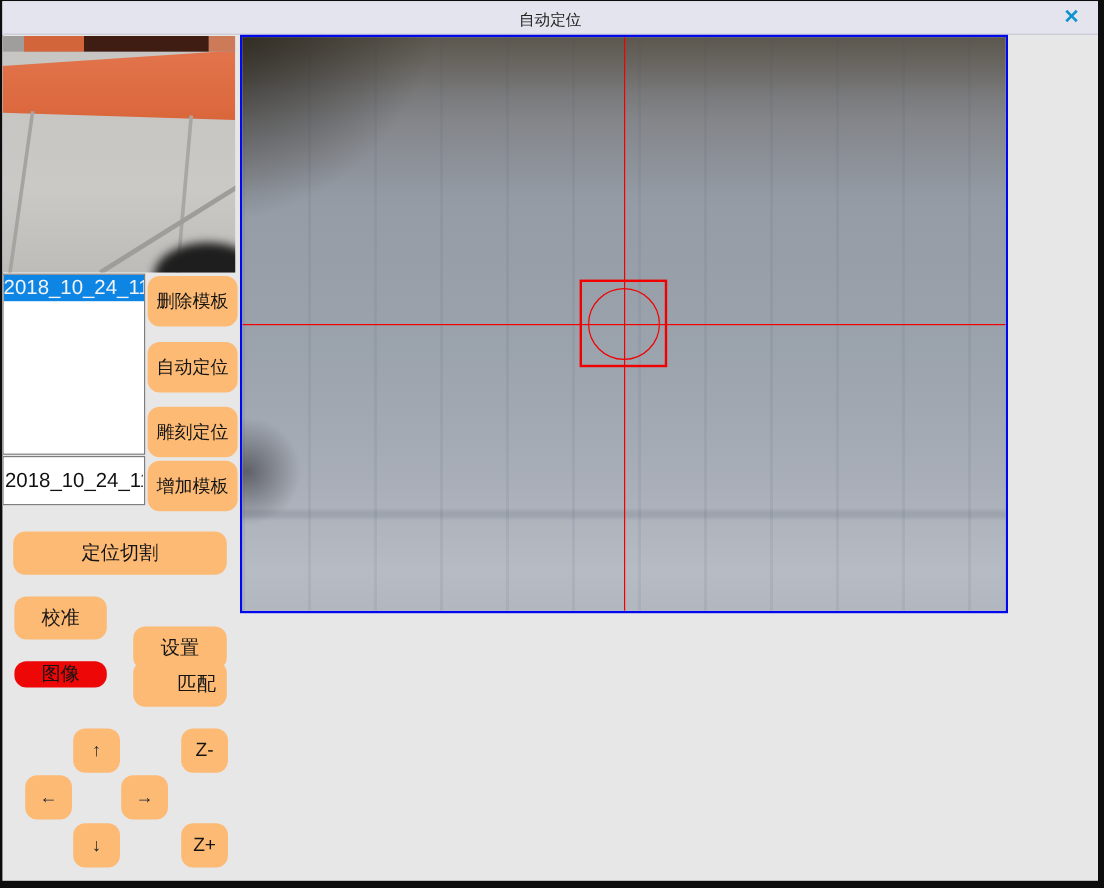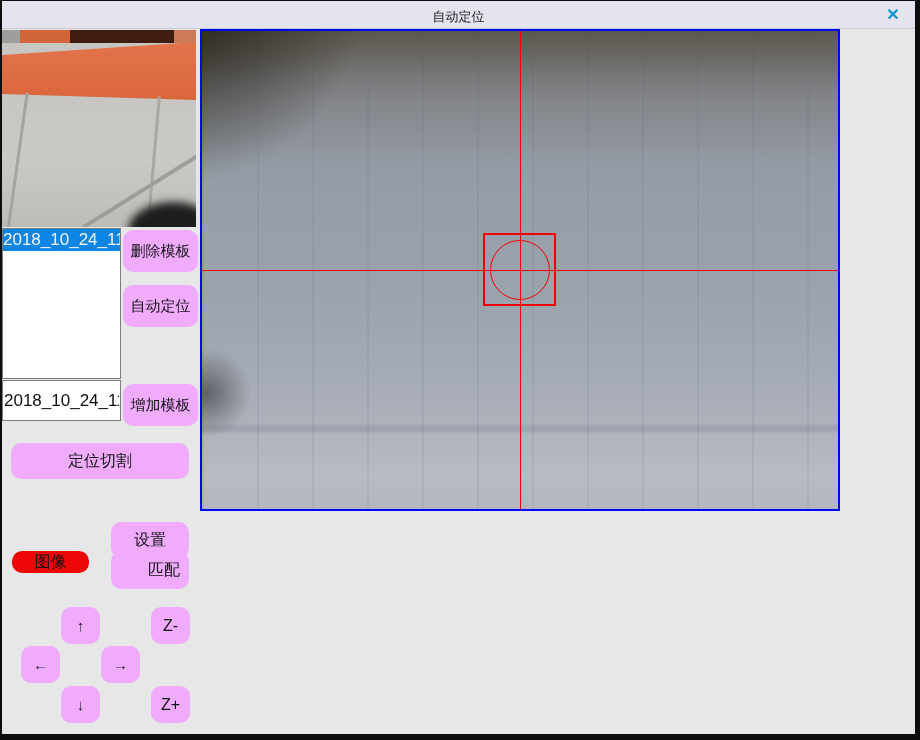--- a/index.html
+++ b/index.html
@@ -39,21 +39,21 @@
   .listbox { position:absolute; left:0; top:227px; width:119px; height:151px;
     background:#ffffff; border:1px solid #7e7e7e; overflow:hidden; }
   .list-item { height:22px; line-height:22px; font-size:17px; white-space:nowrap;
     overflow:hidden; color:#111; }
   .list-item.selected { background:#0d85e5; color:#f4f4f4; }
 
   .name-input { position:absolute; left:0; top:379px; width:119px; height:41px;
     background:#ffffff; border:1px solid #7e7e7e; font-size:17px; color:#111;
     padding:0 1px; font-family:"Liberation Sans", sans-serif; }
 
-  .btn { position:absolute; background:#f0abfc; border:none; border-radius:10px;
+  .btn { position:absolute; background:#fdba74; border:none; border-radius:10px;
     font-size:15px; color:#141414; cursor:pointer; text-align:center;
     font-family:"Liberation Sans", sans-serif; }
   .btn-del  { left:121px; top:229px; width:75px; height:42px; }
   .btn-clr  { left:121px; top:284px; width:75px; height:42px; }
   .btn-eng  { left:121px; top:338px; width:75px; height:42px; }
   .btn-add  { left:121px; top:383px; width:75px; height:42px; }
 
   .btn-cut  { left:9px;   top:442px; width:178px; height:36px; font-size:16px; }
   .btn-cal  { left:10px;  top:496px; width:77px;  height:36px; font-size:16px; }
   .btn-set  { left:109px; top:521px; width:78px;  height:36px; font-size:16px; }
@@ -110,23 +110,25 @@
   </div>
 
   <div class="listbox">
     <div class="list-item selected">2018_10_24_11</div>
   </div>
 
   <input class="name-input" type="text" value="2018_10_24_11" style="">
 
   <button class="btn btn-del">删除模板</button>
   <button class="btn btn-clr">自动定位</button>
+  <button class="btn btn-eng">雕刻定位</button>
   <button class="btn btn-cut">定位切割</button>
 
   <button class="btn btn-add">增加模板</button>
+  <button class="btn btn-cal">校准</button>
   <button class="btn btn-set">设置</button>
   <button class="btn btn-img">图像</button>
   <button class="btn btn-mat">匹配</button>
 
   <button class="btn btn-up jog">↑</button>
   <button class="btn btn-zm">Z-</button>
   <button class="btn btn-left jog">←</button>
   <button class="btn btn-right jog">→</button>
   <button class="btn btn-down jog">↓</button>
   <button class="btn btn-zp">Z+</button>

